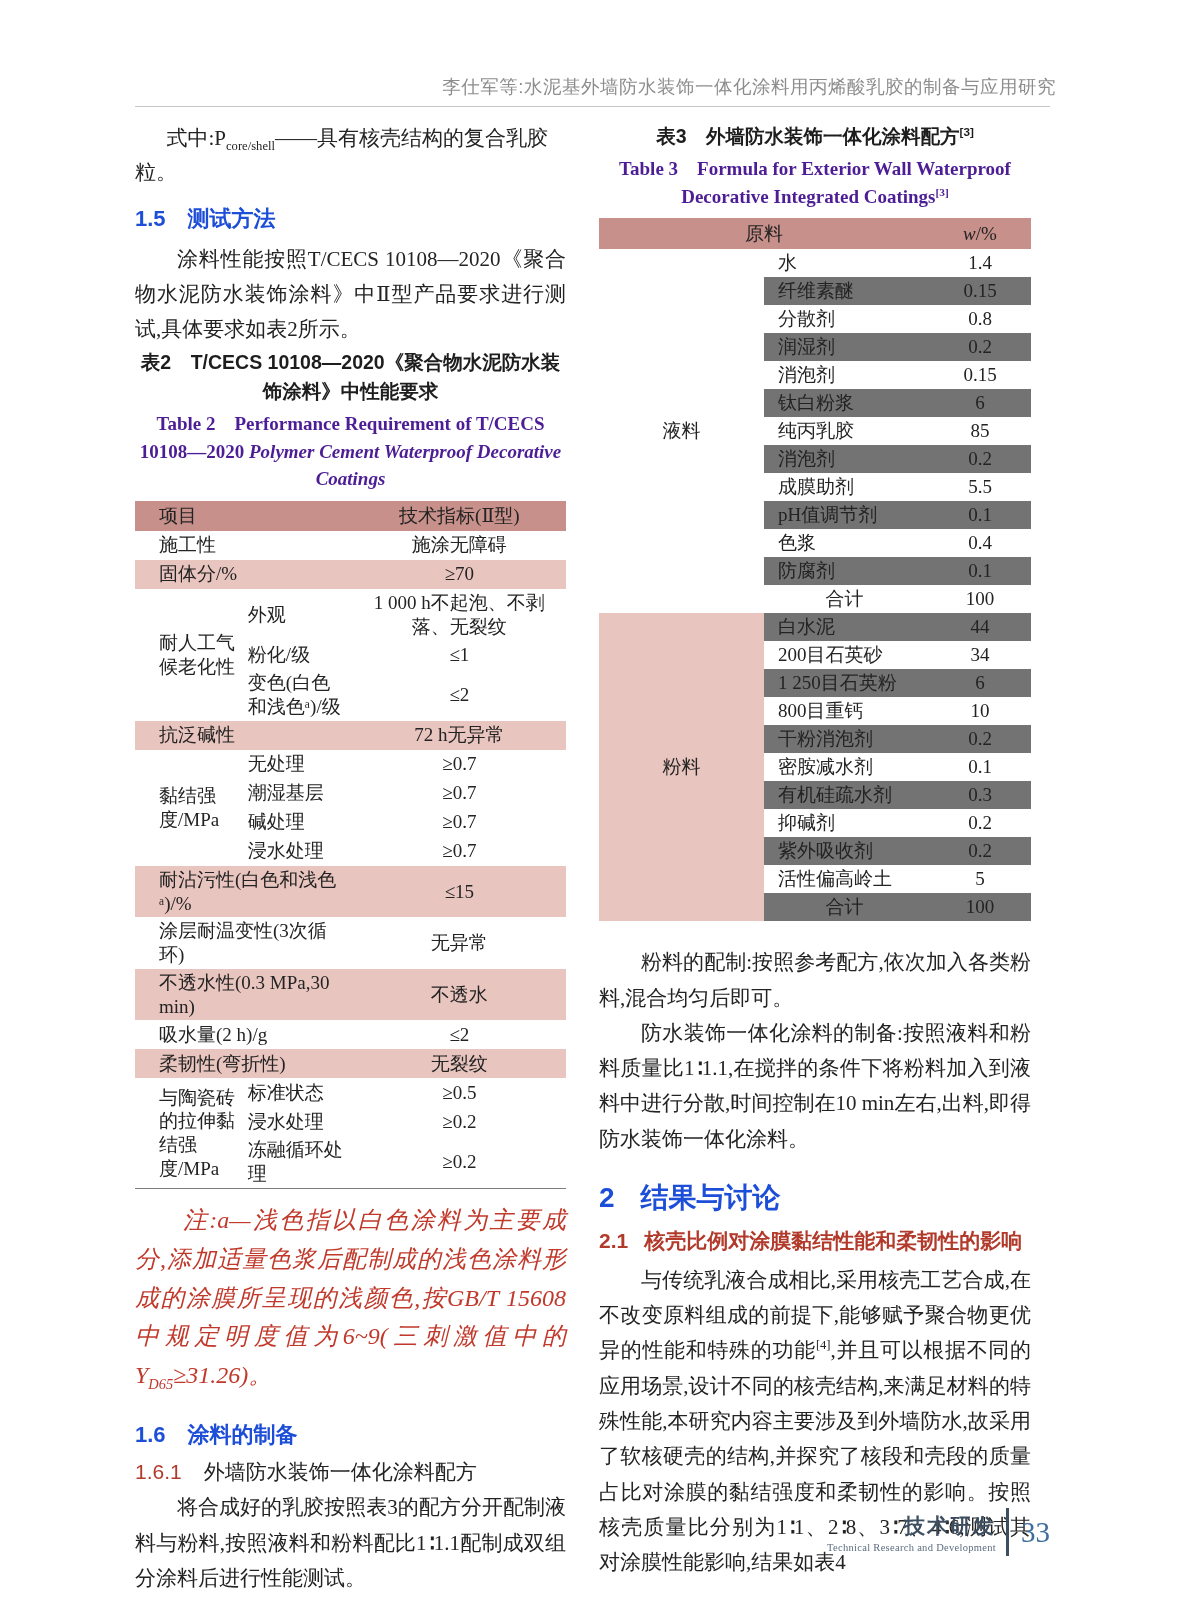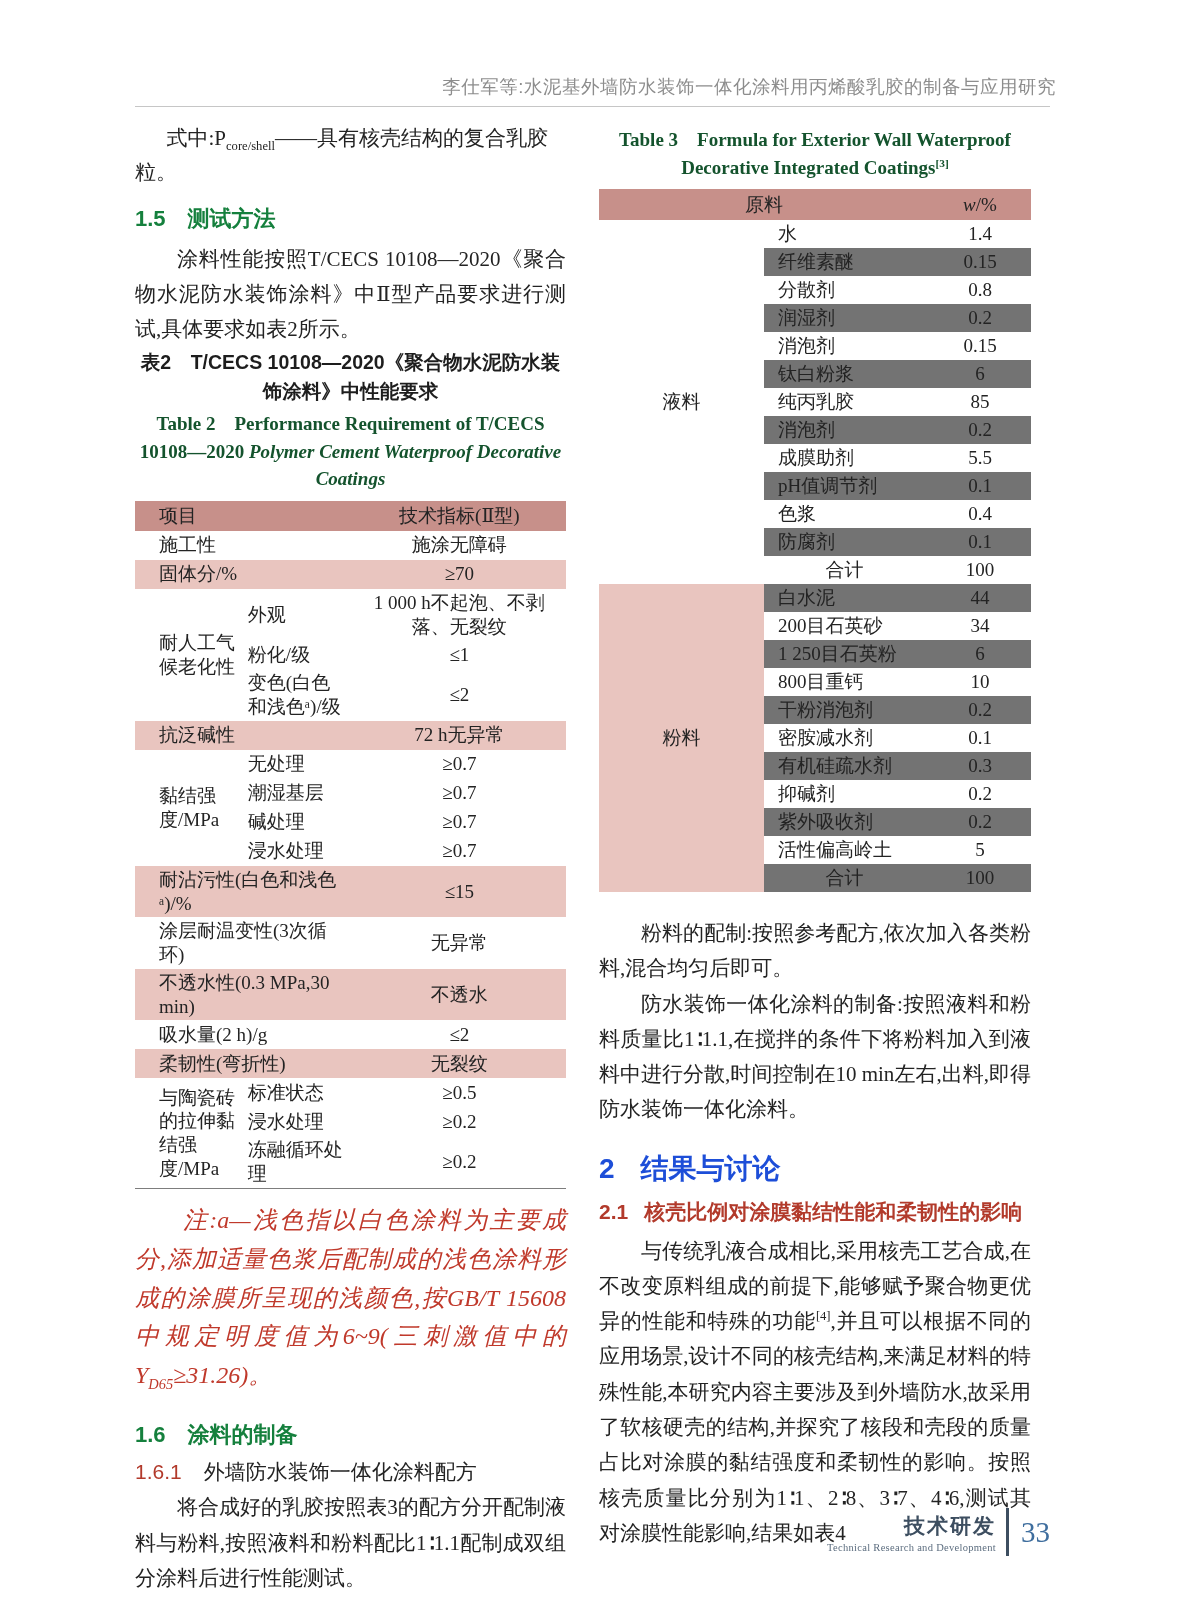--- a/index.html
+++ b/index.html
@@ -26,21 +26,21 @@
   .para {
     font-size:21px; line-height:1.68; text-align:justify;
     text-indent:2em; color:#232323;
   }
   .formula-line { font-size:21px; line-height:1.6; text-indent:1.5em; }
   sub { font-size:0.60em; }
   sup { font-size:0.60em; }
   
   .h-sec {
     font-family:"Liberation Sans","DejaVu Sans",sans-serif;
-    font-weight:bold; color:#15803d; font-size:22px;
+    font-weight:bold; color:#1d4ed8; font-size:22px;
     margin:14px 0 8px 0;
   }
   .h-sec .num { margin-right:22px; }
   .h-subsub { font-size:21px; margin:6px 0 4px 0; }
   .h-subsub .num {
     font-family:"Liberation Sans","DejaVu Sans",sans-serif;
     color:#b23a2b; margin-right:22px;
   }
   .h-main {
     font-family:"Liberation Sans","DejaVu Sans",sans-serif;
@@ -55,21 +55,21 @@
   }
   .h-sub21 .num { margin-right:16px; }
   
   .cap-zh {
     font-family:"Liberation Sans","DejaVu Sans",sans-serif;
     font-weight:bold; font-size:19.5px; text-align:center;
     line-height:1.5; color:#1d1d1d; 
   }
   .cap-en {
     font-weight:bold; font-size:19px; text-align:center;
-    line-height:1.45; color:#14532d; margin:4px 0 8px 0;
+    line-height:1.45; color:#4c1d95; margin:4px 0 8px 0;
   }
   .cap-en .it { font-style:italic; }
   
   table { border-collapse:collapse; width:100%; table-layout:fixed; }
   .t2, .t3 { font-size:19px; }
   .t2 td, .t2 th, .t3 td, .t3 th { vertical-align:middle; line-height:1.25; }
   .t2 { border-bottom:1.5px solid #7d7d7d; }
   .t2 th {
     background:#c7908a; font-weight:normal; height:30px;
     text-align:center; color:#232323;
@@ -232,20 +232,21 @@
     <p class="para">将合成好的乳胶按照表3的配方分开配制液料与粉料,按照液料和粉料配比1∶1.1配制成双组分涂料后进行性能测试。</p>
 
     <div class="h-subsub"><span class="num">1.6.2</span><span>外墙防水装饰一体化涂料配制步骤</span></div>
 
     <p class="para">液料的配制:按照参考配方先加入水和纤维素醚,搅拌均匀,待纤维素醚溶解完全后,按照顺序加入分散剂、润湿剂、消泡剂,分散5 min后,加入钛白粉浆,分散20 min后,再加入乳胶,继续搅拌10 min后依次加入消泡剂、成膜助剂、pH值调节剂、色浆和防腐剂,继续分散搅拌15 min即可。</p>
 
   </div>
 
   <div class="col-right">
 
+    <div class="cap-zh" style="margin-top:0;"><span>表3　外墙防水装饰一体化涂料配方</span><sup>[3]</sup></div>
     <div class="cap-en"><span>Table 3　Formula for Exterior Wall Waterproof Decorative Integrated Coatings</span><sup>[3]</sup></div>
 
     <table class="t3">
       <tbody>
           <tr>
         <th colspan="2">原料</th>
         <th class="c-val"><span class="w-it">w</span><span>/%</span></th>
       </tr>
 
       <tr>

